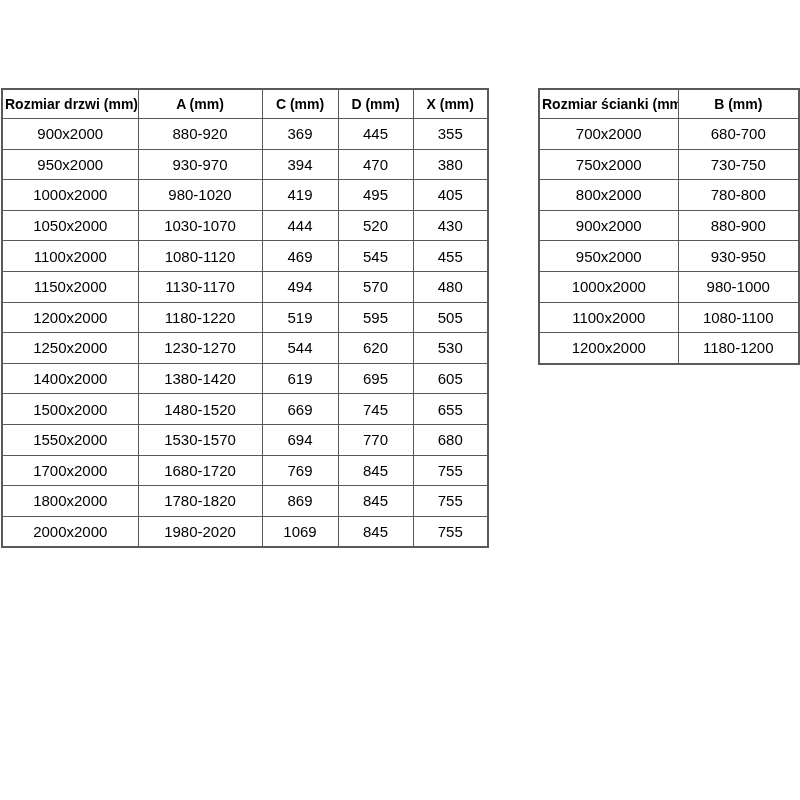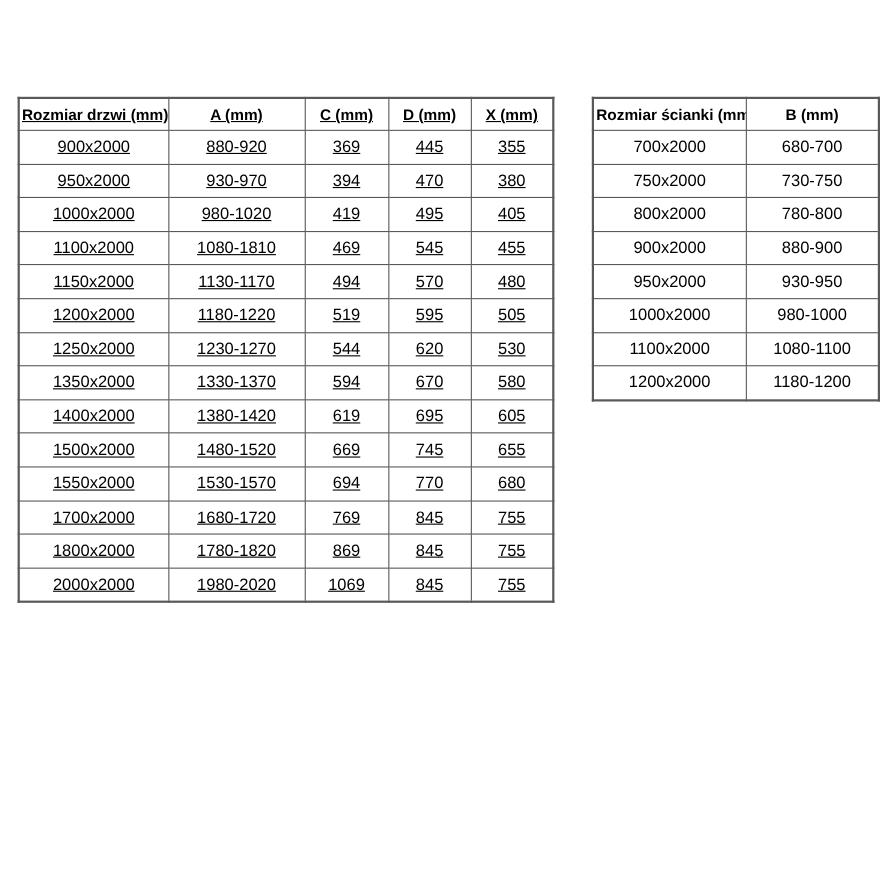--- a/index.html
+++ b/index.html
@@ -36,24 +36,23 @@
     font-weight:bold;
     font-size:14px;
     height:28px;
   }
   table.spec td{
     font-weight:normal;
     font-size:15px;
     height:29.6px;
   }
   #door-table{
-    left:16px;
+    left:1px;
     top:88px;
     width:486px;
-    text-decoration:underline;
   }
   #wall-table{
     left:538px;
     top:88px;
     width:260px;
   }
   #door-table col:nth-child(1){width:136px;}
   #door-table col:nth-child(2){width:124px;}
   #door-table col:nth-child(3){width:76px;}
   #door-table col:nth-child(4){width:75px;}
@@ -99,22 +98,29 @@
           <td>380</td>
         </tr>
         <tr>
           <td>1000x2000</td>
           <td>980-1020</td>
           <td>419</td>
           <td>495</td>
           <td>405</td>
         </tr>
         <tr>
+          <td>1050x2000</td>
+          <td>1030-1070</td>
+          <td>444</td>
+          <td>520</td>
+          <td>430</td>
+        </tr>
+        <tr>
           <td>1100x2000</td>
-          <td>1080-1810</td>
+          <td>1080-1120</td>
           <td>469</td>
           <td>545</td>
           <td>455</td>
         </tr>
         <tr>
           <td>1150x2000</td>
           <td>1130-1170</td>
           <td>494</td>
           <td>570</td>
           <td>480</td>
@@ -127,27 +133,20 @@
           <td>505</td>
         </tr>
         <tr>
           <td>1250x2000</td>
           <td>1230-1270</td>
           <td>544</td>
           <td>620</td>
           <td>530</td>
         </tr>
         <tr>
-          <td>1350x2000</td>
-          <td>1330-1370</td>
-          <td>594</td>
-          <td>670</td>
-          <td>580</td>
-        </tr>
-        <tr>
           <td>1400x2000</td>
           <td>1380-1420</td>
           <td>619</td>
           <td>695</td>
           <td>605</td>
         </tr>
         <tr>
           <td>1500x2000</td>
           <td>1480-1520</td>
           <td>669</td>

